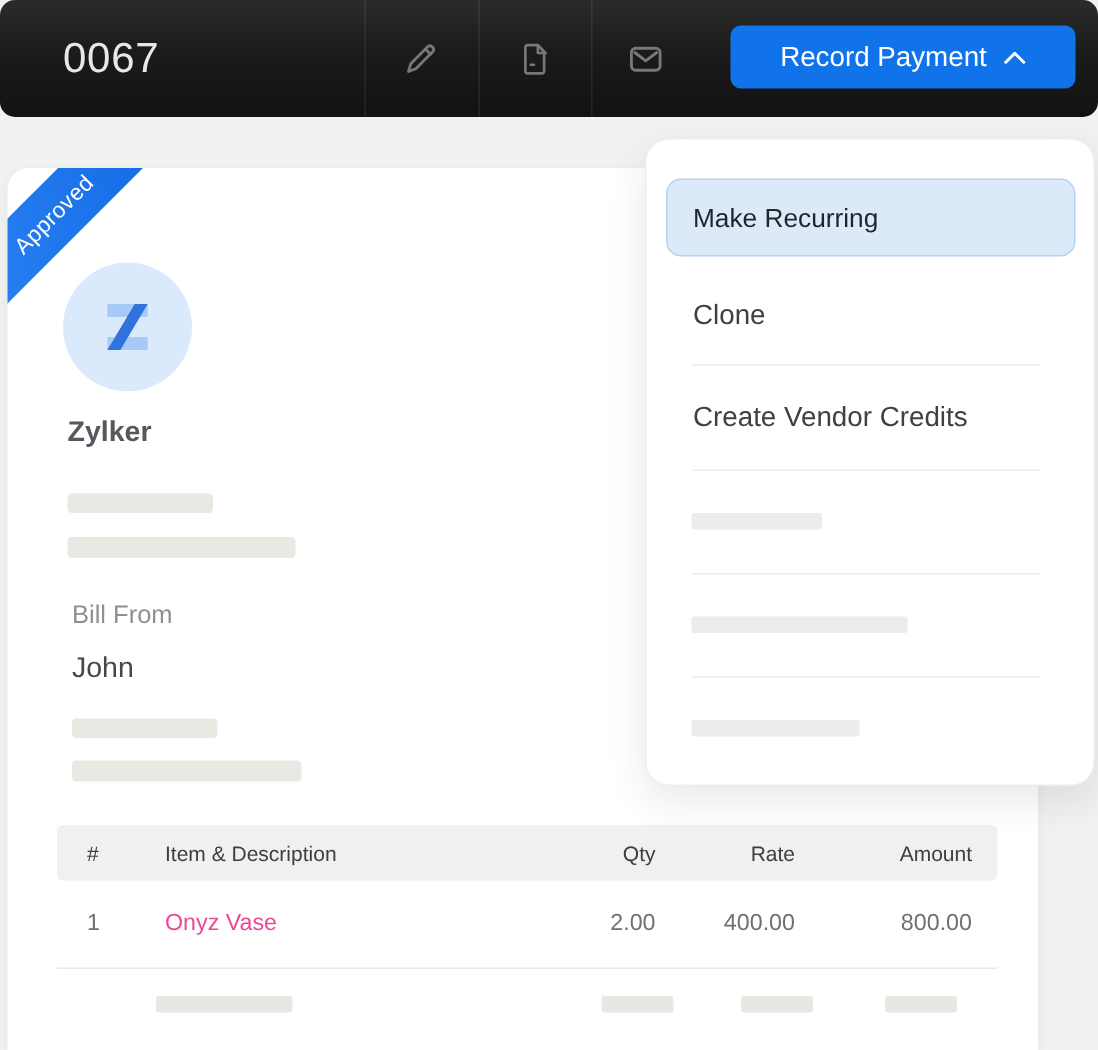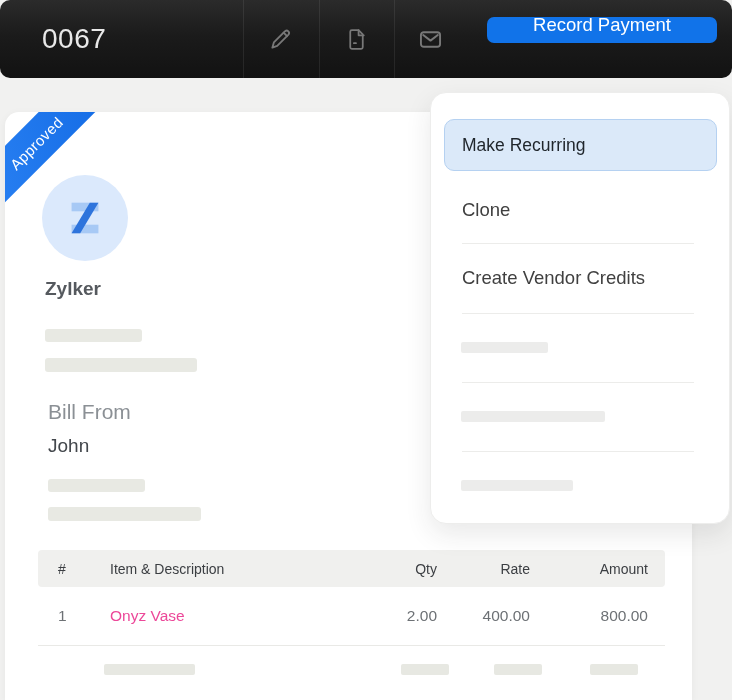--- a/index.html
+++ b/index.html
@@ -24,23 +24,23 @@
   .tb-divider.d1{left:243px;}.tb-divider.d2{left:319px;}.tb-divider.d3{left:394px;}
   .icon-btn{
     position:absolute;top:17px;width:44px;height:44px;display:flex;align-items:center;justify-content:center;
     cursor:pointer;border-radius:8px;
   }
   .icon-btn.edit{left:259px;}
   .icon-btn.doc{left:334px;}
   .icon-btn.mail{left:408px;}
   .icon-btn svg{stroke:#787878;fill:none;stroke-width:1.7;stroke-linecap:round;stroke-linejoin:round;}
   .rp-button{
-    position:absolute;left:487px;top:17px;width:230px;height:26px;border-radius:7px;
+    position:absolute;left:487px;top:17px;width:230px;height:42px;border-radius:7px;
     background:#1173e9;color:#ffffff;display:flex;align-items:center;justify-content:center;gap:11px;
-    font-size:18.5px;border:none;cursor:pointer;font-family:"Liberation Sans",sans-serif;flex-direction:column;
+    font-size:18.5px;border:none;cursor:pointer;font-family:"Liberation Sans",sans-serif;
   }
   .rp-button svg{stroke:#ffffff;fill:none;stroke-width:2;stroke-linecap:round;stroke-linejoin:round;}
 
   
   .card{
     position:absolute;left:5px;top:112px;width:687px;height:588px;
     background:#ffffff;border-radius:14px 14px 0 0;
     box-shadow:0 2px 8px rgba(0,0,0,.05);
   }
   .ribbon-wrap{
@@ -55,21 +55,21 @@
     display:flex;align-items:center;justify-content:center;
   }
   .logo-circle{
     position:absolute;left:37px;top:63px;width:86px;height:86px;border-radius:50%;
     background:#dbe9fc;display:flex;align-items:center;justify-content:center;
   }
   .org-name{position:absolute;left:40px;top:166px;font-size:19px;font-weight:600;color:#55595e;}
   .ph{background:#e8e9e3;border-radius:3px;position:absolute;}
   .ph.a1{left:40px;top:217px;width:97px;height:13px;}
   .ph.a2{left:40px;top:246px;width:152px;height:14px;}
-  .bill-from{position:absolute;left:43px;top:288px;font-size:21px;color:#8b9095;}
+  .bill-from{position:absolute;left:43px;top:288px;font-size:17px;color:#8b9095;}
   .vendor-name{position:absolute;left:43px;top:323px;font-size:19px;color:#43474c;font-weight:500;}
   .ph.b1{left:43px;top:367px;width:97px;height:13px;}
   .ph.b2{left:43px;top:395px;width:153px;height:14px;}
 
   
   .items-table{position:absolute;left:33px;top:438px;width:627px;}
   .t-row{display:grid;grid-template-columns:44px 1fr 90px 93px 118px;align-items:center;}
   .t-head{height:37px;background:#f0f0ee;border-radius:4px;color:#3b3e42;font-size:14px;font-weight:500;}
   .t-data{height:58px;font-size:15.5px;color:#6d7175;}
   .t-data .c-item{color:#ec4899;}

